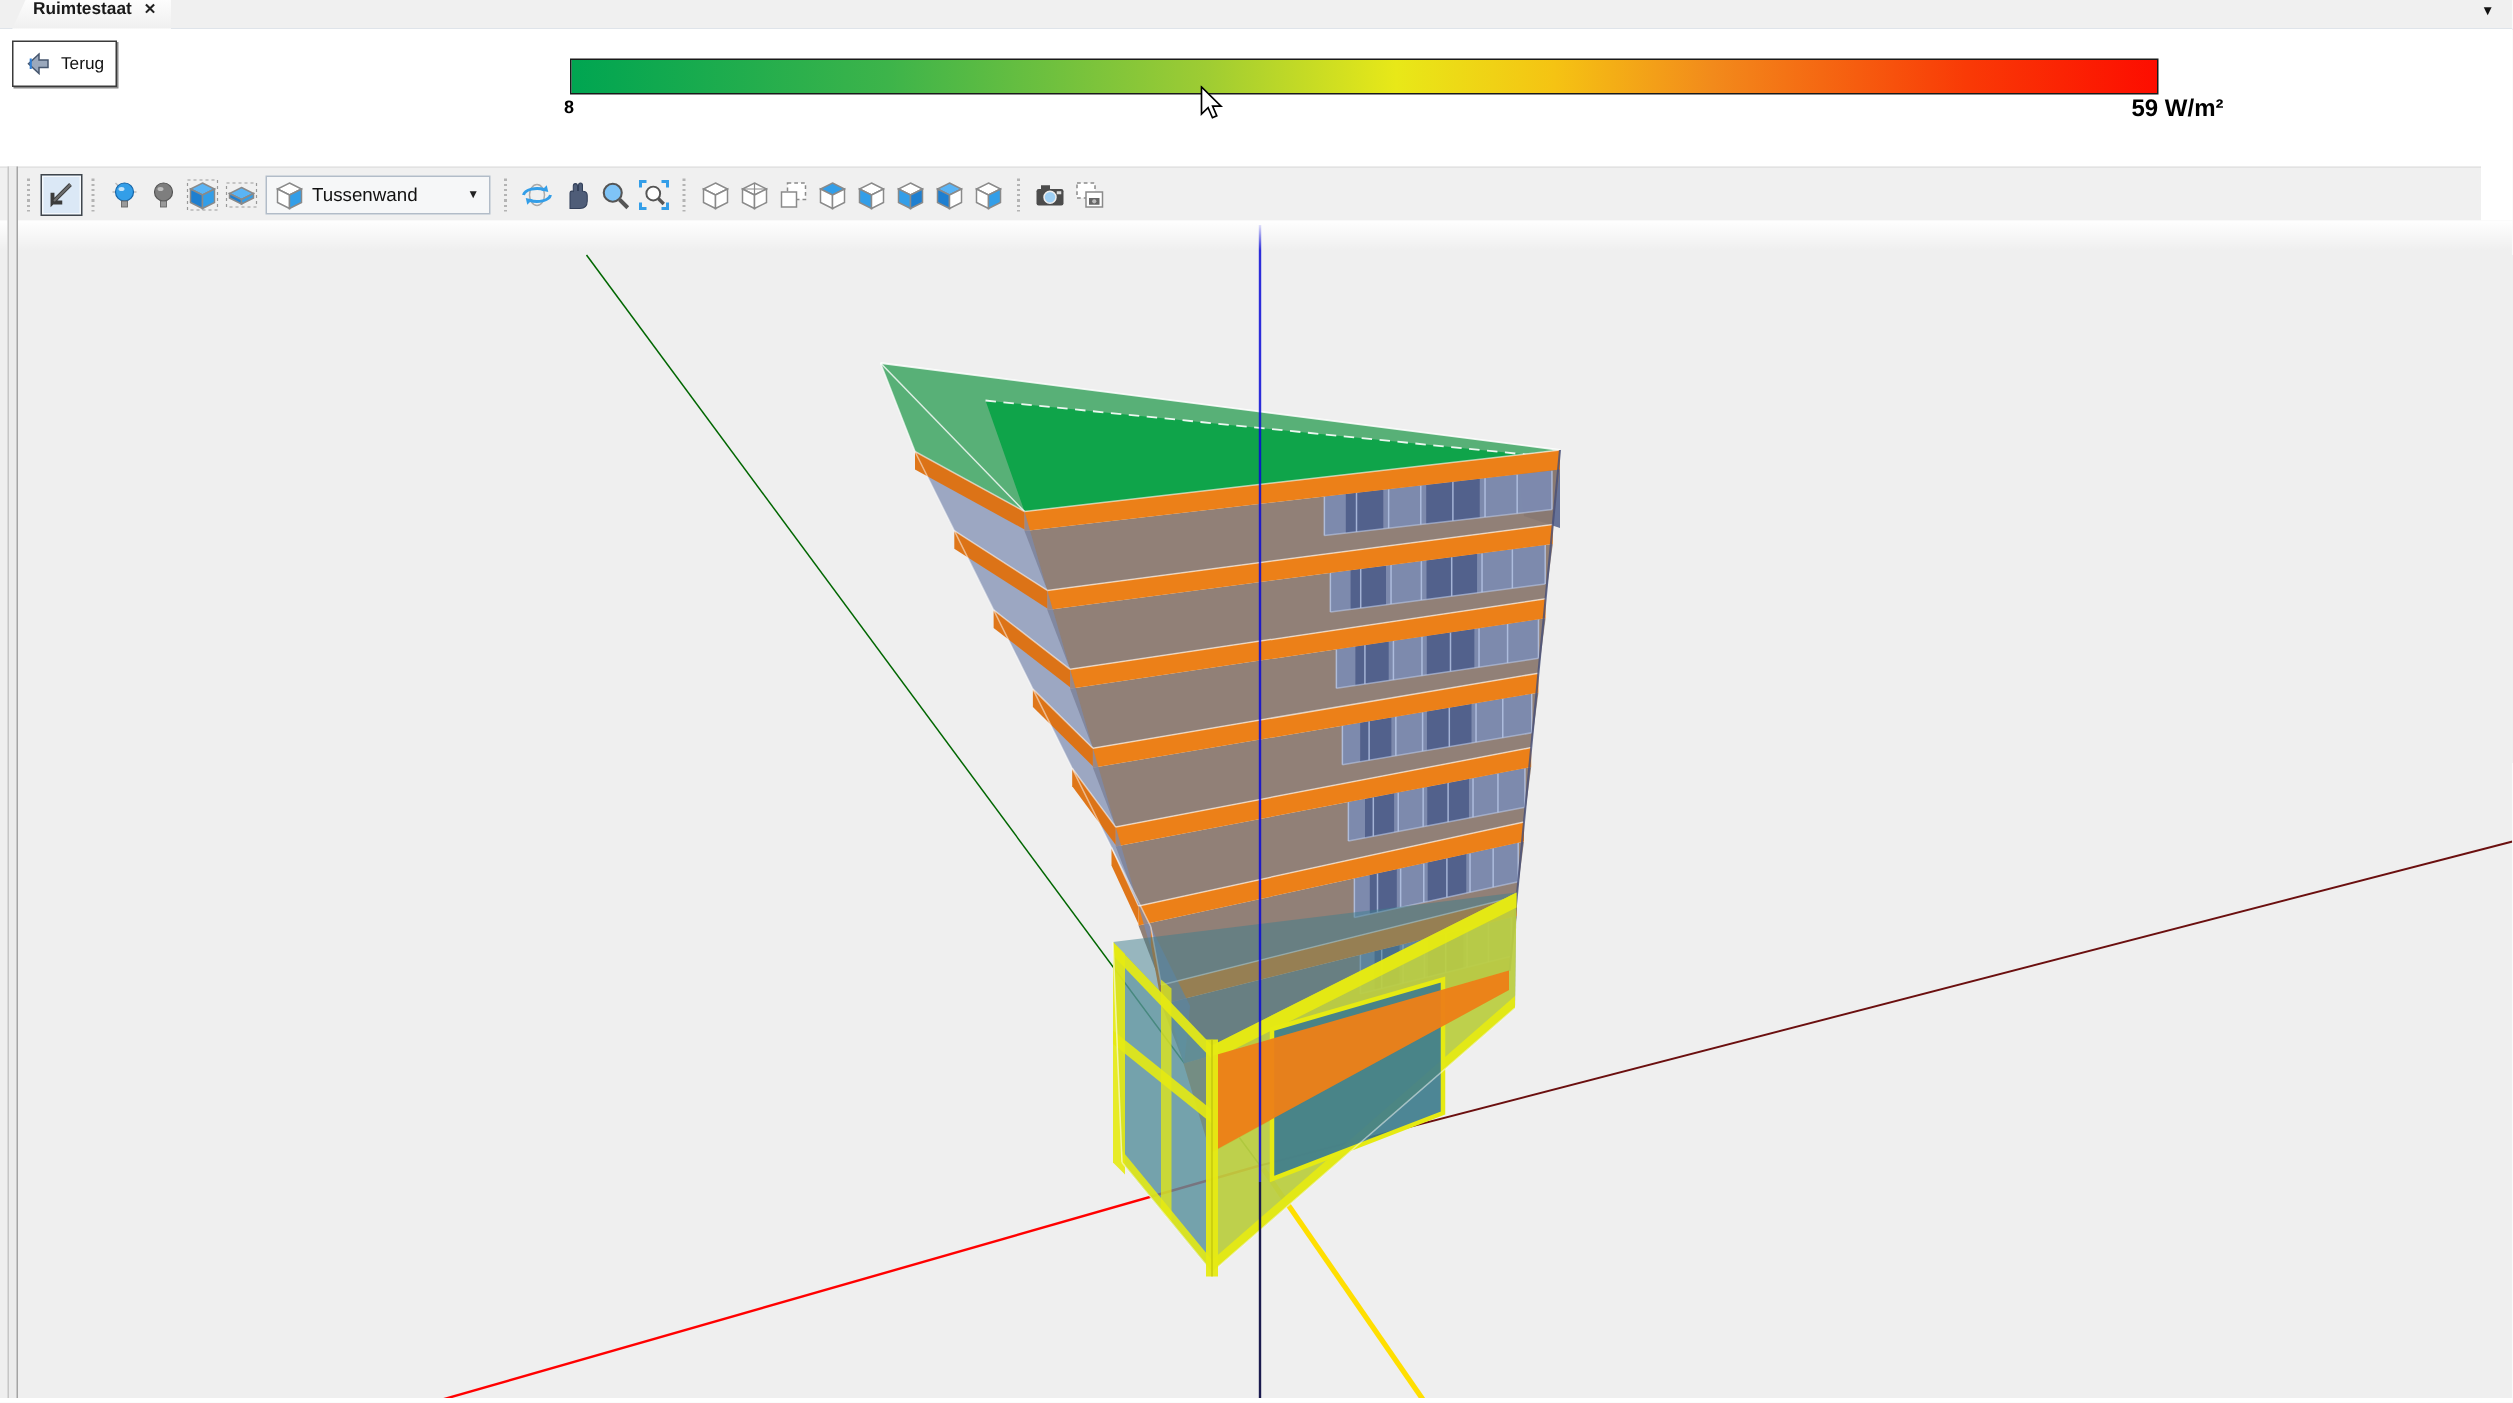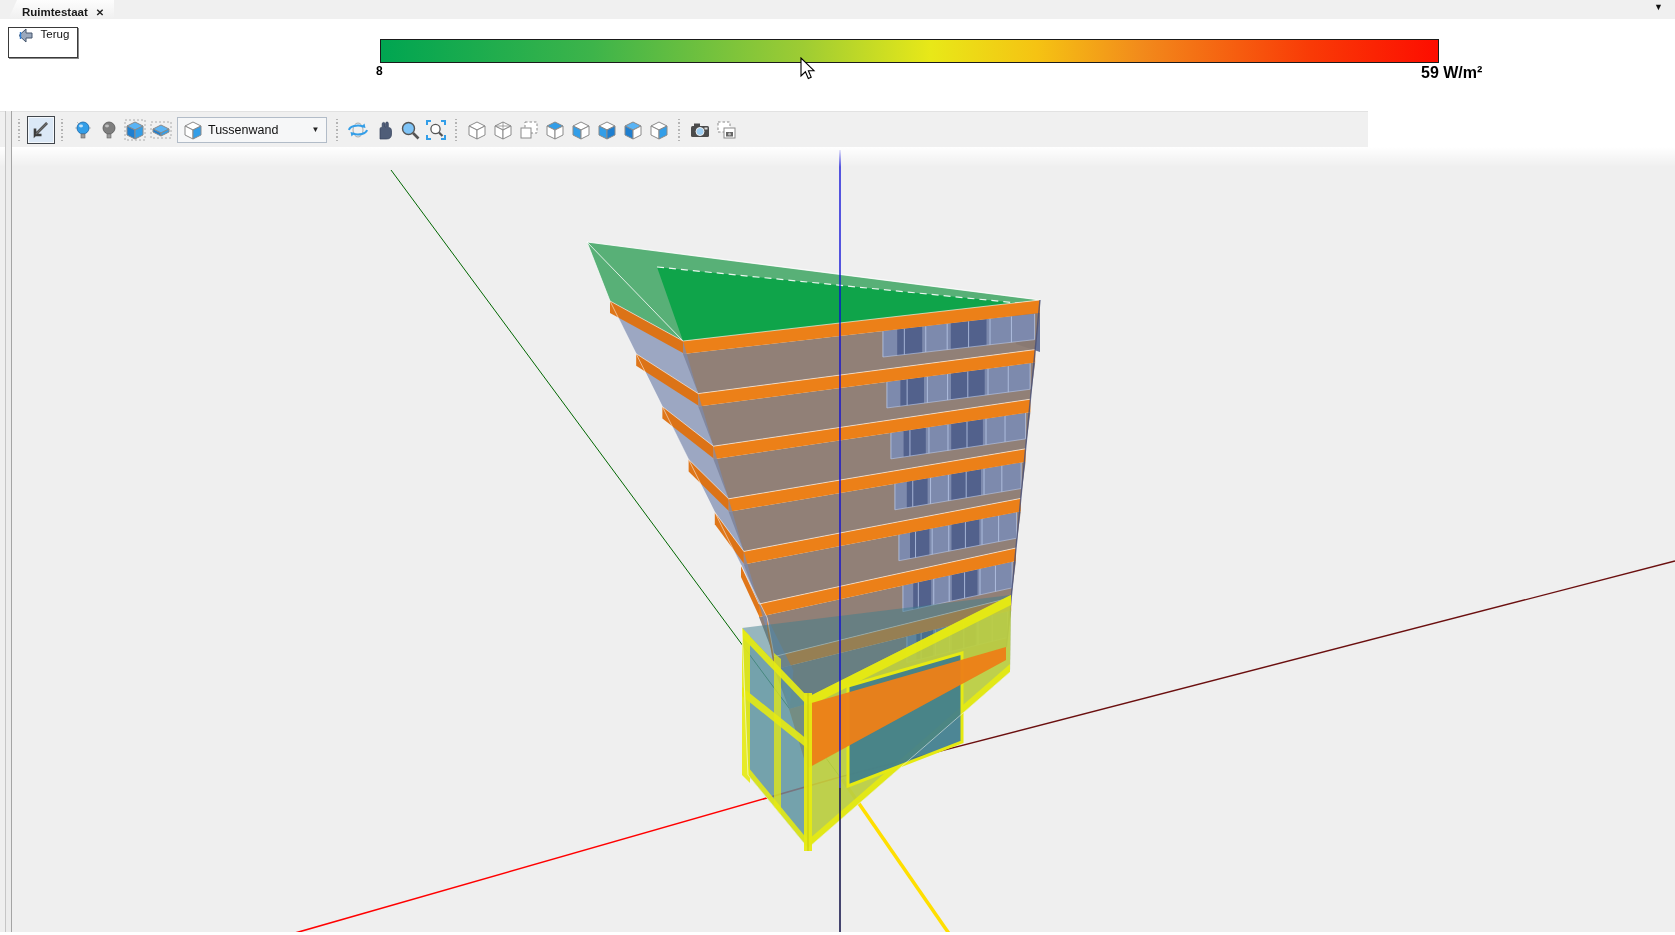--- a/index.html
+++ b/index.html
@@ -1,37 +1,37 @@
 <!DOCTYPE html>
 <html><head>
 <meta charset="utf-8">
 <style>
   html,body{margin:0;padding:0;background:#ffffff;font-family:"Liberation Sans",sans-serif;}
   #app{position:relative;width:1675px;height:935px;overflow:hidden;background:#ffffff;}
   
   .tabbar{position:absolute;left:0;top:0;width:1675px;height:19px;background:#f0f0f0;border-bottom:1px solid #8ca0b8;}
-  .tab{position:absolute;left:6px;top:0;height:24px;padding:0 10px 0 16px;display:flex;align-items:center;gap:8px;
+  .tab{position:absolute;left:6px;top:0;height:24px;padding:0 10px 0 16px;display:flex;align-items:flex-start;gap:8px;
        background:linear-gradient(#fdfdfd,#ececec);clip-path:polygon(0 100%,11px 0,100% 0,100% 100%);
        font-size:11.5px;font-weight:bold;color:#1a1a1a;}
   .tab-close{font-size:10px;font-weight:bold;color:#222;cursor:default;}
   .tab-overflow{position:absolute;right:12px;top:2px;font-size:9px;color:#111;}
   
   .header{position:absolute;left:0;top:19px;width:1675px;height:92px;background:#ffffff;}
   .btn-terug{position:absolute;left:8px;top:8px;width:68px;height:29px;background:#ffffff;border:1px solid #3a3a3a;
-       box-shadow:1px 1px 0 #8a8a8a;display:flex;justify-content:center;gap:7px;font-size:11.5px;color:#111;}
+       box-shadow:1px 1px 0 #8a8a8a;display:flex;align-items:center;justify-content:center;gap:7px;font-size:11.5px;color:#111;}
   .legend-text{position:absolute;left:207px;top:3px;line-height:1;}
   .legend-title{font-size:13.5px;font-weight:bold;color:#000;margin-bottom:4px;}
   .legend-line{font-size:10.5px;color:#000;margin-top:2.5px;}
   .legend-line .lab{margin-right:9px;}
   .gradbar{position:absolute;left:380px;top:20px;width:1057px;height:22px;border:1px solid #1a1a1a;}
   .grad-min{position:absolute;left:376px;top:45px;font-size:12px;font-weight:bold;color:#000;}
   .grad-max{position:absolute;left:1421px;top:45px;font-size:16px;font-weight:bold;color:#000;}
   .cursor{position:absolute;left:798px;top:38px;width:18px;height:24px;}
   
-  .toolbar{position:absolute;left:0;top:111px;width:1368px;height:36px;background:#f0f0f0;border-top:1px solid #e2e2e2;
+  .toolbar{position:absolute;left:0;top:111px;width:1654px;height:36px;background:#f0f0f0;border-top:1px solid #e2e2e2;
        display:flex;align-items:center;padding-left:12px;box-sizing:border-box;}
   .tbtn{width:26px;height:26px;display:flex;align-items:center;justify-content:center;margin:0 0px;}
   .tbtn.sel{background:#dbe8f6;border:1px solid #41464c;box-shadow:inset 0 0 0 1px #f4f8fc;}
   .grip{width:7px;height:22px;margin:0 4px;background-image:repeating-linear-gradient(to bottom,#b4b4b4 0 1.5px,rgba(0,0,0,0) 1.5px 3.5px);background-size:2px 100%;background-repeat:no-repeat;background-position:2px 0;}
   .combo{height:24px;margin:0 3px;display:flex;align-items:center;gap:4px;border:1px solid #b2bcc8;background:#f6f7f8;padding:0 4px;}
   .combo-label{font-size:12.5px;color:#111;padding-right:26px;}
   .combo-arrow{font-size:8px;color:#222;padding:0 3px;}
   
   .viewport{position:absolute;left:0;top:147px;width:1675px;height:785px;background:#efefef;}
   .vp-topfade{position:absolute;left:0;top:0;width:100%;height:20px;background:linear-gradient(#ffffff,rgba(255,255,255,0));}

